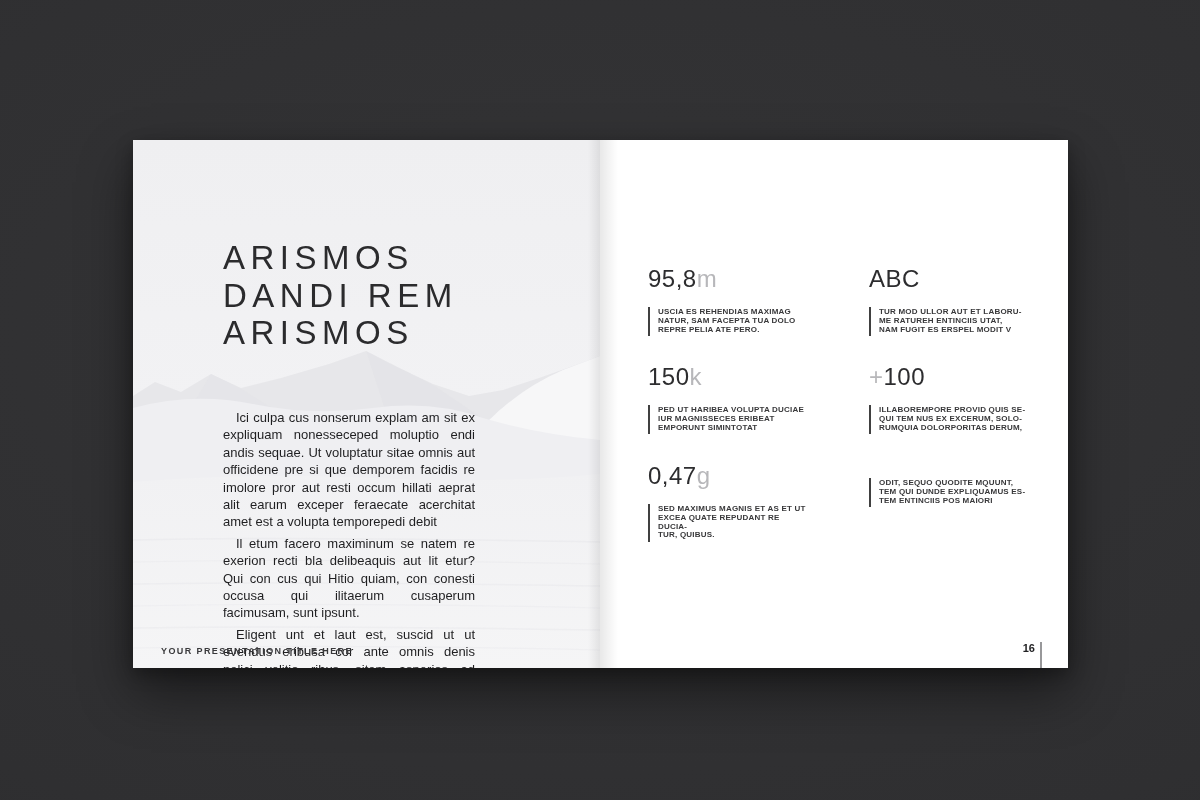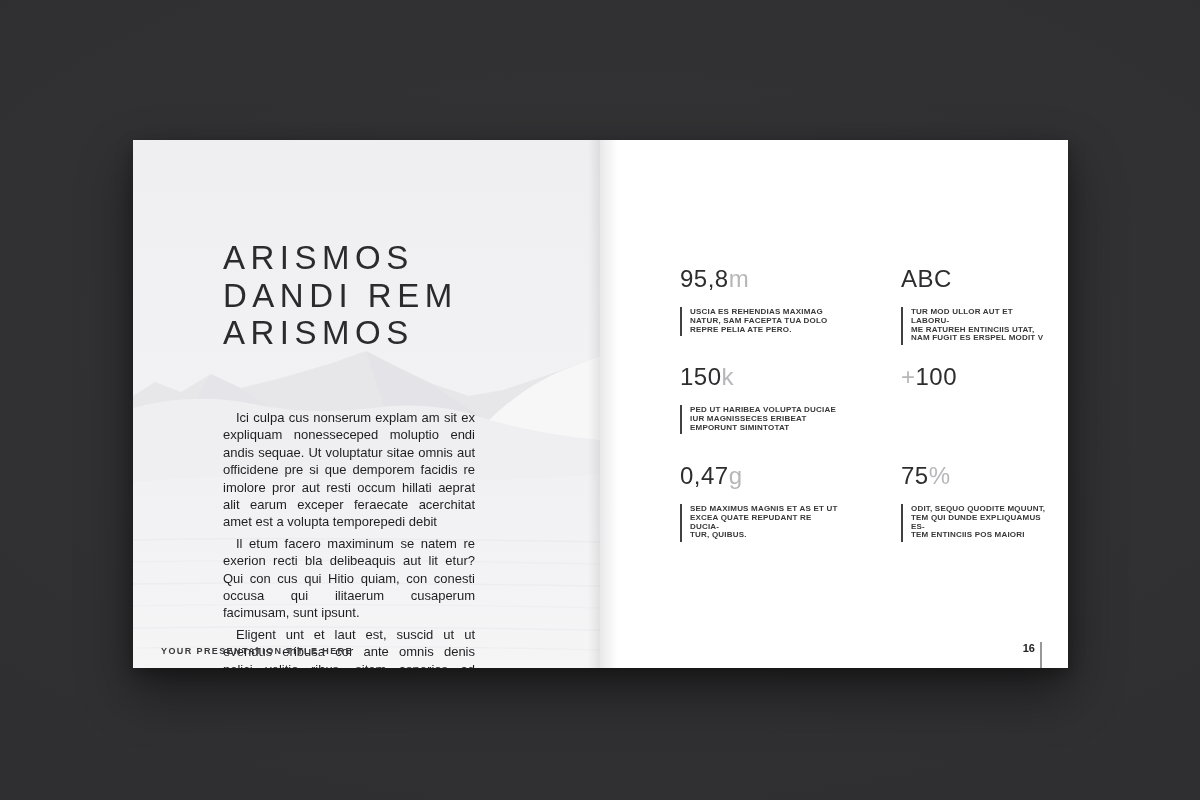--- a/index.html
+++ b/index.html
@@ -54,21 +54,21 @@
     color: #39393b;
   }
 
   
   .stats-grid {
     position: absolute; left: 48px; top: 126px;
     display: grid;
     grid-template-columns: 221px 180px;
     grid-template-rows: 98px 99px auto;
   }
-  .stat { position: relative; margin-left: 32px; }
+  .stat { position: relative; }
   .stat-value {
     font-size: 24px; font-weight: 300; letter-spacing: .5px;
     line-height: 26px; color: #2d2d2f;
   }
   .stat-value .dim { color: #b7b7ba; }
   .stat-caption {
     margin-top: 15px;
     border-left: 2px solid #404040;
     padding: 1px 0 2px 8px;
     font-size: 8px; font-weight: bold; line-height: 8.8px;
@@ -179,37 +179,39 @@
             <div>PED UT HARIBEA VOLUPTA DUCIAE</div>
             <div>IUR MAGNISSECES ERIBEAT</div>
             <div>EMPORUNT SIMINTOTAT</div>
           </div>
         </div>
 
         <div class="stat">
           <div class="stat-value">
             <span class="dim">+</span><span class="main">100</span><span class="dim"></span>
           </div>
+          <div class="stat-caption">
+            <div>ILLABOREMPORE PROVID QUIS SE-</div>
+            <div>QUI TEM NUS EX EXCERUM, SOLO-</div>
+            <div>RUMQUIA DOLORPORITAS DERUM,</div>
+          </div>
         </div>
 
         <div class="stat">
           <div class="stat-value">
             <span class="dim"></span><span class="main">0,47</span><span class="dim">g</span>
           </div>
           <div class="stat-caption">
             <div>SED MAXIMUS MAGNIS ET AS ET UT</div>
             <div>EXCEA QUATE REPUDANT RE DUCIA-</div>
             <div>TUR, QUIBUS.</div>
           </div>
         </div>
 
         <div class="stat">
-          <div class="stat-value">
-            <span class="dim"></span><span class="main">75</span><span class="dim">%</span>
-          </div>
           <div class="stat-caption">
             <div>ODIT, SEQUO QUODITE MQUUNT,</div>
             <div>TEM QUI DUNDE EXPLIQUAMUS ES-</div>
             <div>TEM ENTINCIIS POS MAIORI</div>
           </div>
         </div>
 
       </div>
 
       <div class="pageno">

